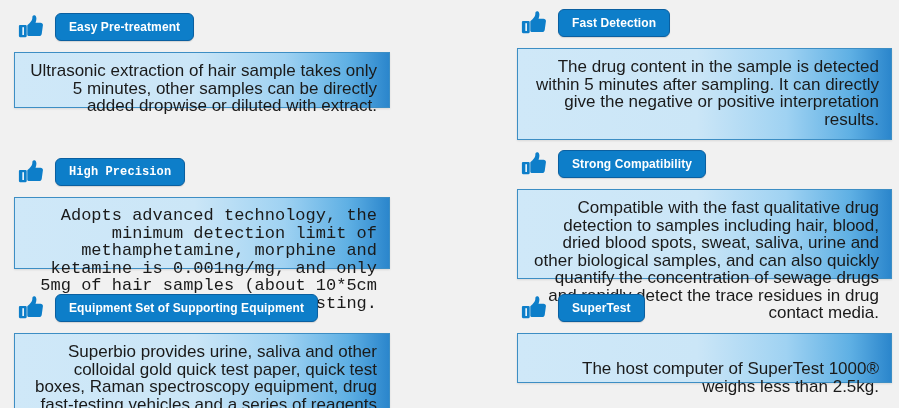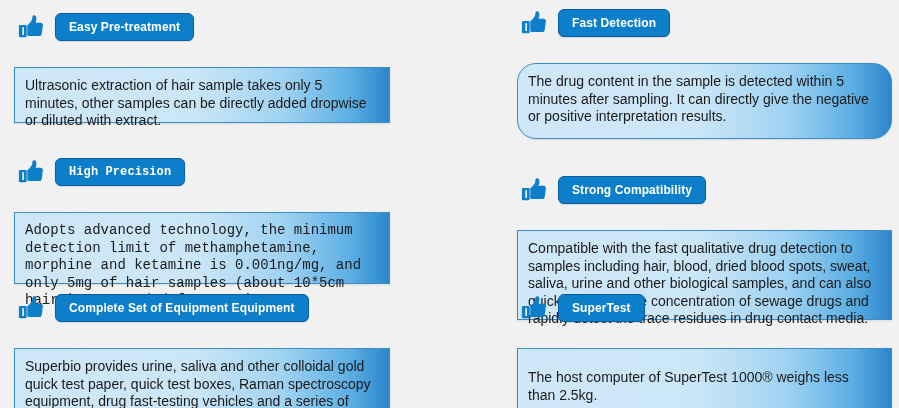--- a/index.html
+++ b/index.html
@@ -65,58 +65,59 @@
     font-size: 12px;
     font-weight: bold;
     letter-spacing: 0.1px;
     white-space: nowrap;
     line-height: 1;
     box-shadow: 0 1px 1px rgba(0,0,0,0.12);
   }
 
   
   .body-box {
-    margin-top: 23px;
+    margin-top: 8px;
     box-sizing: border-box;
     border: 1px solid #3d8ec4;
     background: linear-gradient(to right,
                 #cfe8f8 0%,
                 #cbe6f7 48%,
                 #9fd2f2 72%,
                 #5fb0e4 89%,
                 #2b86cc 100%);
     color: #1a1a1a;
-    font-size: 14px;
+    font-size: 17px;
     line-height: 17.5px;
     padding: 9px 12px 9px 10px;
     box-shadow: 0 1px 2px rgba(0,0,0,0.10);
+    text-align: right;
   }
   .body-box .body-text {
     display: block;
     white-space: pre-line;
   }
 
   
   #f-easy      { top: 10px; }
   #f-easy      .body-box { height: 56px; }
 
   #f-precision { top: 155px; font-family: Liberation Mono, monospace; }
   #f-precision .body-box { height: 72px; }
 
   #f-complete  { top: 291px; }
   #f-complete  .body-box { height: 80px; }
 
   #f-fast      { top: 6px; }
-  #f-fast      .body-box { height: 76px; border-radius: 19px; }
-
-  #f-strong    { top: 173px; }
+  #f-fast      .body-box { height: 92px; }
+
+  #f-strong    { top: 147px; }
   #f-strong    .body-box { height: 90px; }
 
   #f-port      { top: 291px; }
-  #f-port      .body-box { height: 66px; padding-top: 20px; }
+  #f-port      .body-box { height: 50px; padding-top: 26px; }
 </style>
 </head>
 <body>
 
 <div class="page">
 
   <div class="column left">
 
     <div class="feature" id="f-easy">
       <div class="feature-header">
@@ -152,21 +153,21 @@
 
     <div class="feature" id="f-complete">
       <div class="feature-header">
         <span class="thumb-icon">
           <svg width="30" height="30" viewBox="0 0 30 30" xmlns="http://www.w3.org/2000/svg">
             <path d="M4.0 13.0 h5.6 a1.1 1.1 0 0 1 1.1 1.1 v10.0 a1.1 1.1 0 0 1 -1.1 1.1 h-5.6 a1.1 1.1 0 0 1 -1.1 -1.1 v-10.0 a1.1 1.1 0 0 1 1.1 -1.1 z" fill="#0d7ec9"></path>
             <rect x="6.4" y="15.2" width="1.5" height="7.8" fill="#ffffff"></rect>
             <path d="M12.1 12.4 c2.0 -1.6 3.6 -3.4 4.1 -5.4 c0.25 -1.0 0.1 -2.2 0.45 -2.9 c0.45 -0.9 1.7 -1.1 2.5 -0.55 c0.95 0.65 1.25 1.95 1.25 3.25 c0 1.35 -0.4 2.75 -0.85 3.85 h4.9 c1.5 0 2.65 1.1 2.5 2.45 l-1.25 8.8 c-0.15 1.15 -1.25 2.05 -2.5 2.05 h-10.8 a1.1 1.1 0 0 1 -1.1 -1.1 v-9.4 c0 -0.4 0.3 -0.75 0.8 -1.05 z" fill="#0d7ec9"></path>
           </svg>
         </span>
-        <span class="title-pill">Complete Set of Equipment Equipment</span>
+        <span class="title-pill">Equipment Set of Supporting Equipment</span>
       </div>
       <div class="body-box">
         <span class="body-text">Superbio provides urine, saliva and other colloidal gold quick test paper, quick test boxes, Raman spectroscopy equipment, drug fast-testing vehicles and a series of reagents and equipment needed for anti-drug work.</span>
       </div>
     </div>
 
   </div>
 
   <div class="column right">
 

